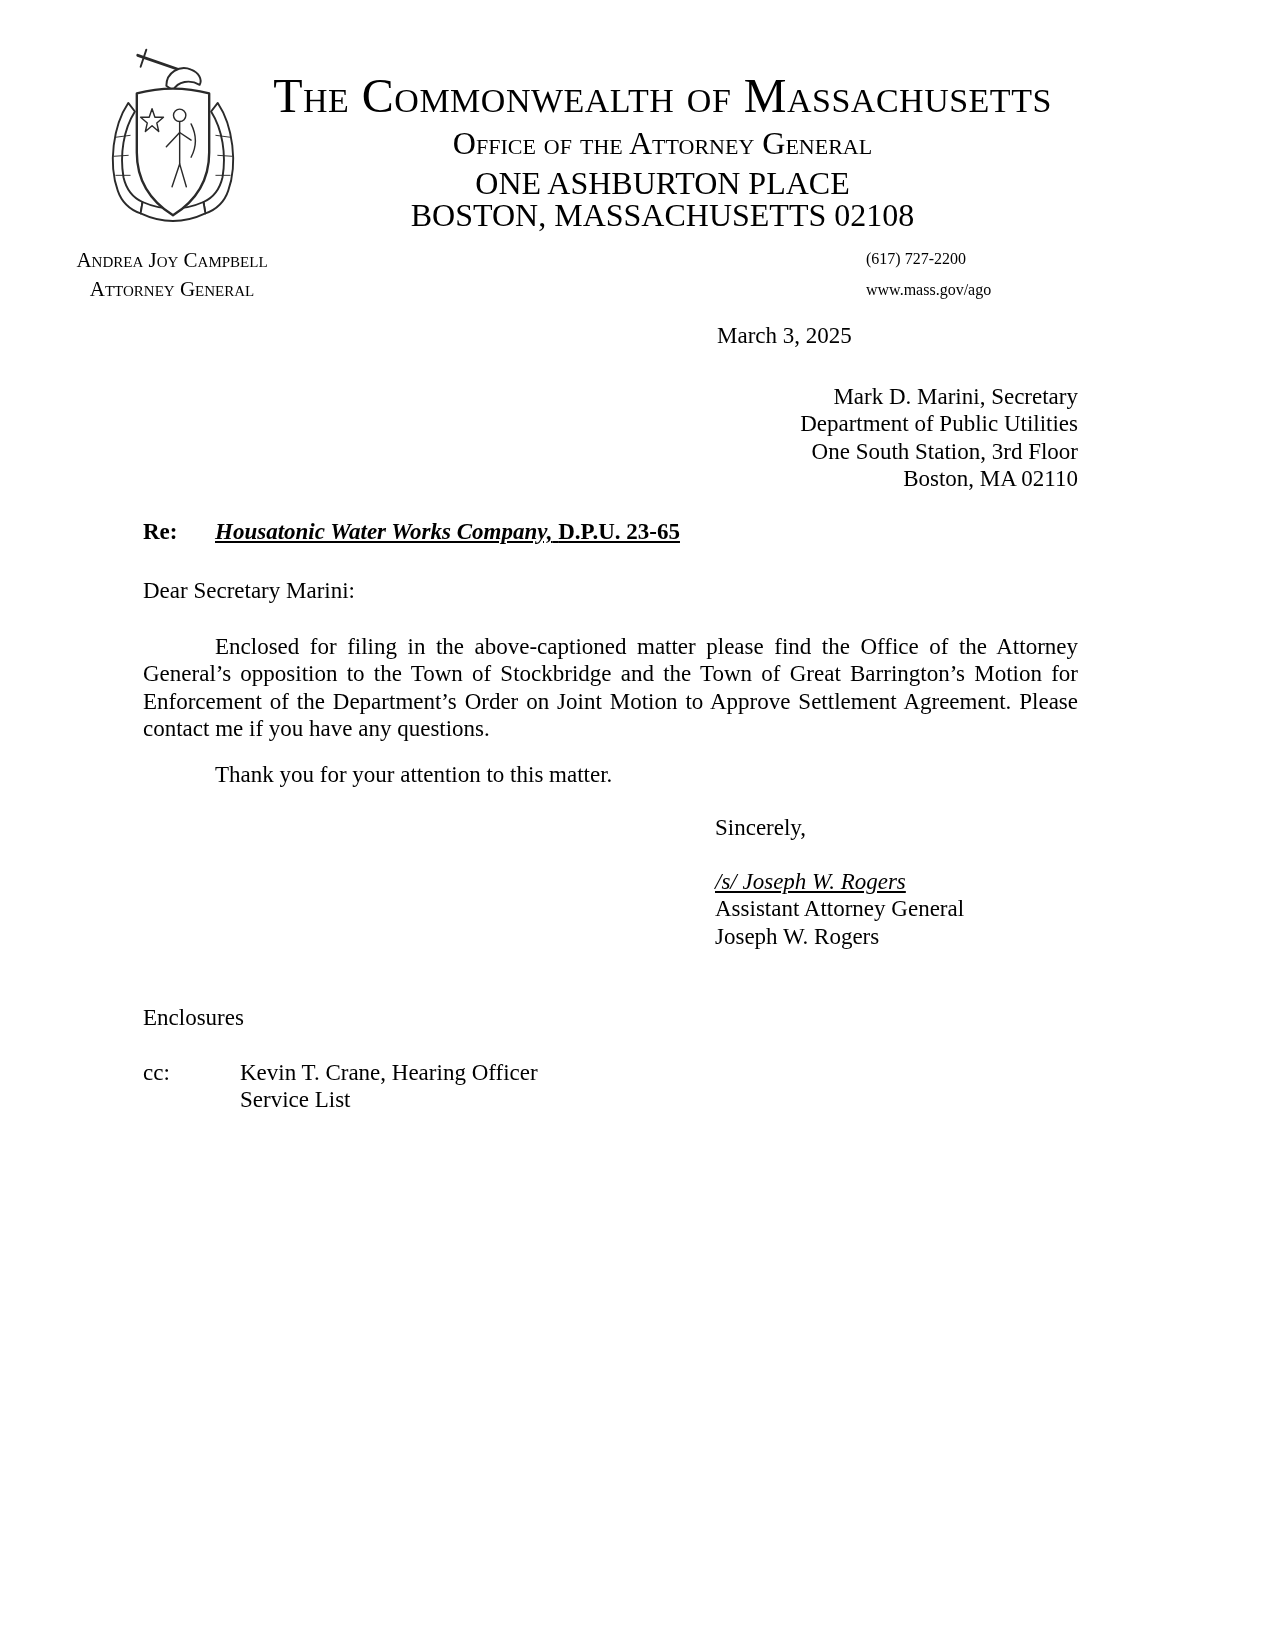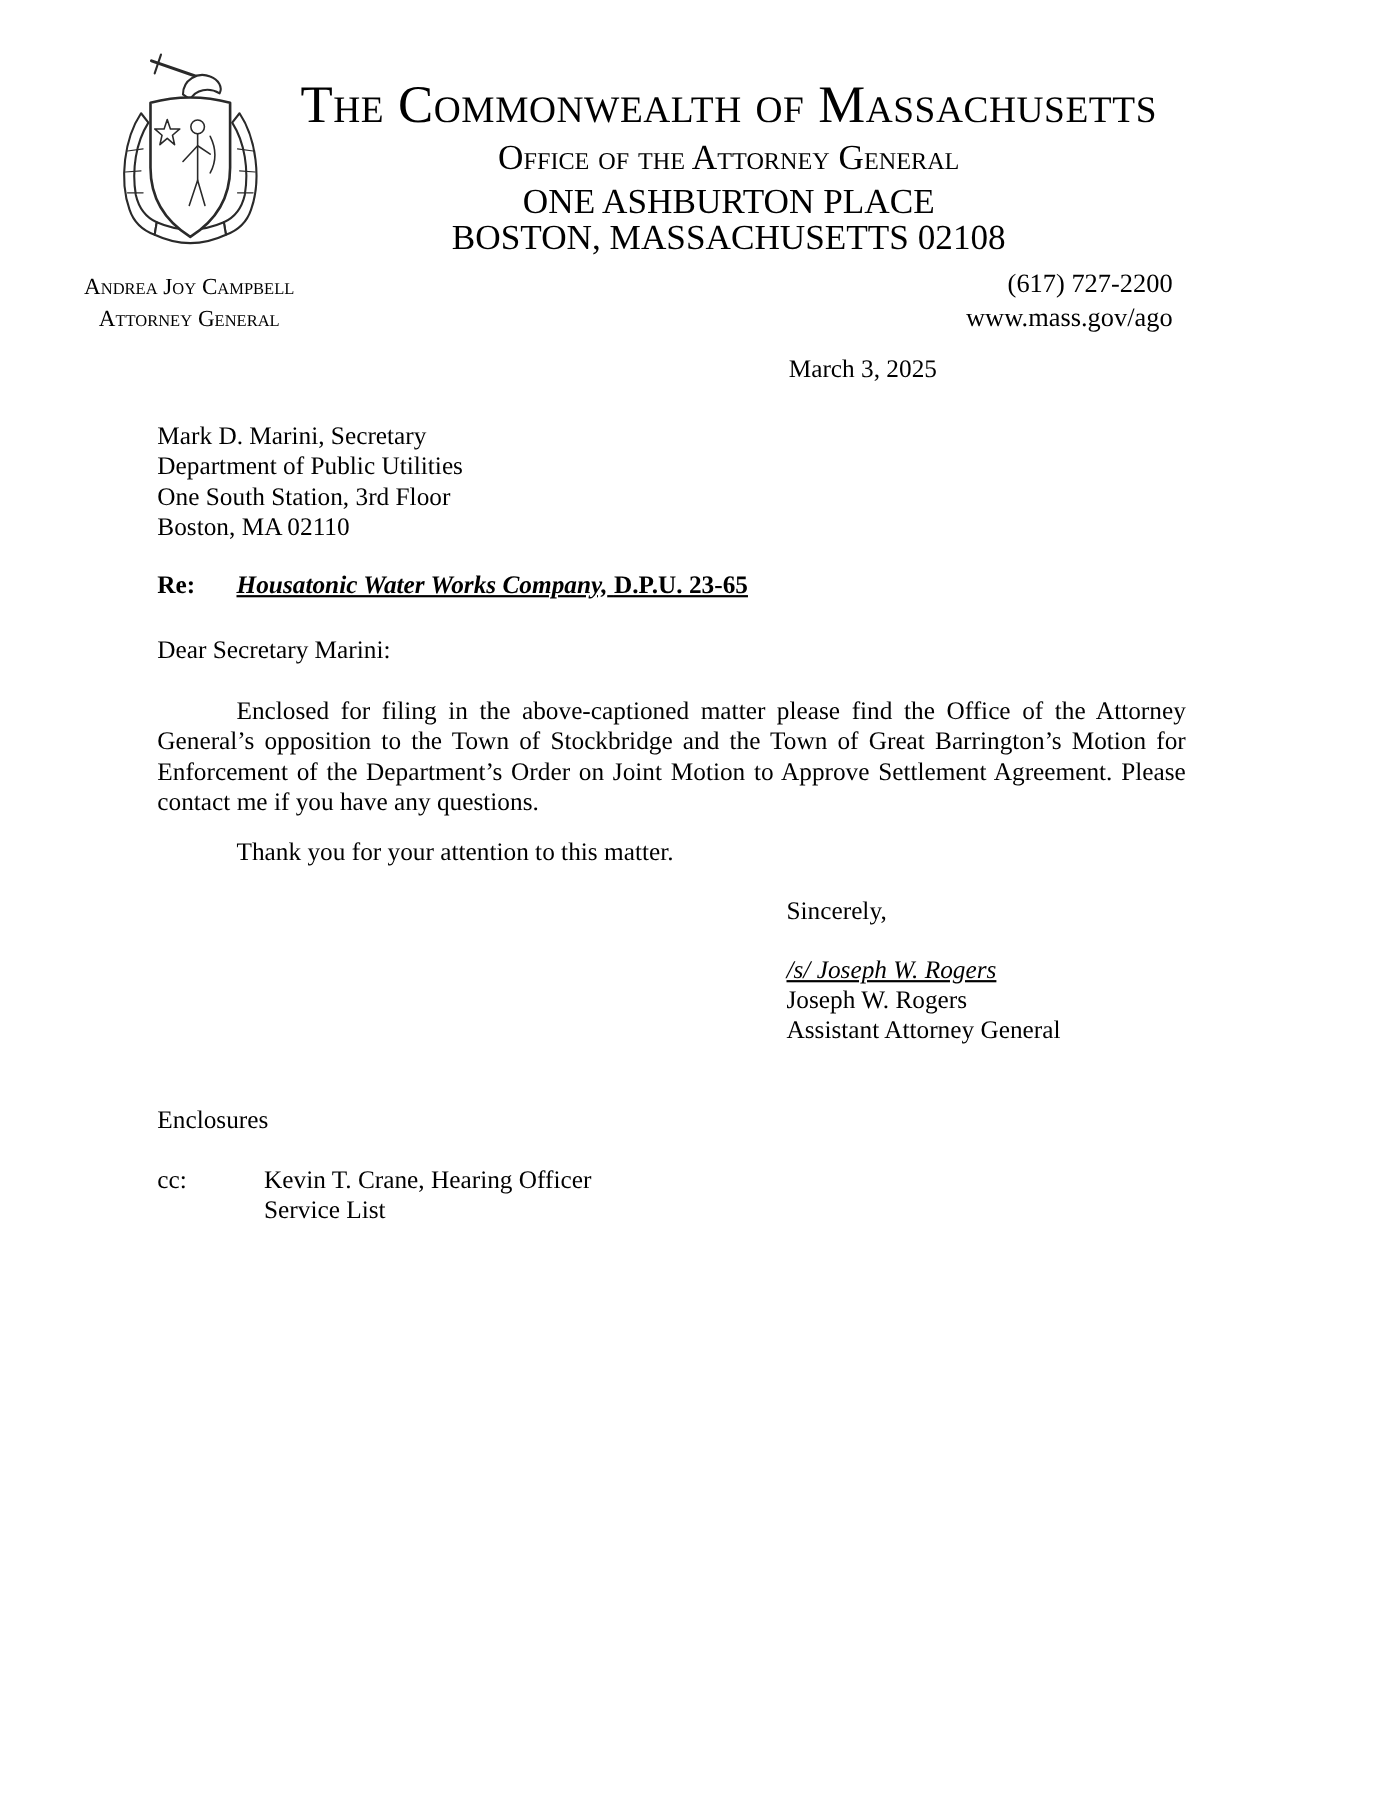--- a/index.html
+++ b/index.html
@@ -53,36 +53,36 @@
     text-align: center;
     font-variant: small-caps;
     font-size: 21px;
     line-height: 29px;
   }
   .contact {
     position: absolute;
     left: 866px;
     top: 243px;
     width: 200px;
-    text-align: right;
-    font-size: 24px;
+    text-align: left;
+    font-size: 16px;
     line-height: 31px;
   }
 
   
   .letter {
     position: absolute;
     left: 143px;
     right: 187px;
     top: 322px;
     font-size: 23px;
     line-height: 27.5px;
   }
   .date { margin-left: 574px; }
-  .recipient { margin-top: 33px; }
+  .recipient { margin-top: 33px; text-align: right; }
   .re-line { margin-top: 25px; text-decoration: underline; }
   .re-label { font-weight: bold; display: inline-block; width: 72px; }
   .re-case { font-weight: bold; font-style: italic; }
   .re-docket { font-weight: bold; }
   .salutation { margin-top: 32px; }
   .para {
     margin-top: 28px;
     text-align: justify;
     text-indent: 72px;
   }
@@ -168,22 +168,22 @@
 
     <div class="salutation">Dear Secretary Marini:</div>
 
     <p class="para">Enclosed for filing in the above-captioned matter please find the Office of the Attorney General’s opposition to the Town of Stockbridge and the Town of Great Barrington’s Motion for Enforcement of the Department’s Order on Joint Motion to Approve Settlement Agreement.  Please contact me if you have any questions.</p>
 
     <p class="para para2">Thank you for your attention to this matter.</p>
 
     <div class="closing">
       <div>Sincerely,</div>
       <div class="signature">/s/ Joseph W. Rogers</div>
+      <div>Assistant Attorney General</div>
       <div>Joseph W. Rogers</div>
-      <div>Assistant Attorney General</div>
     </div>
 
     <div class="enclosures">Enclosures</div>
 
     <div class="cc">
       <span class="cc-label">cc:</span>
       <div class="cc-lines">
         <div>Kevin T. Crane, Hearing Officer</div>
         <div>Service List</div>
       </div>

